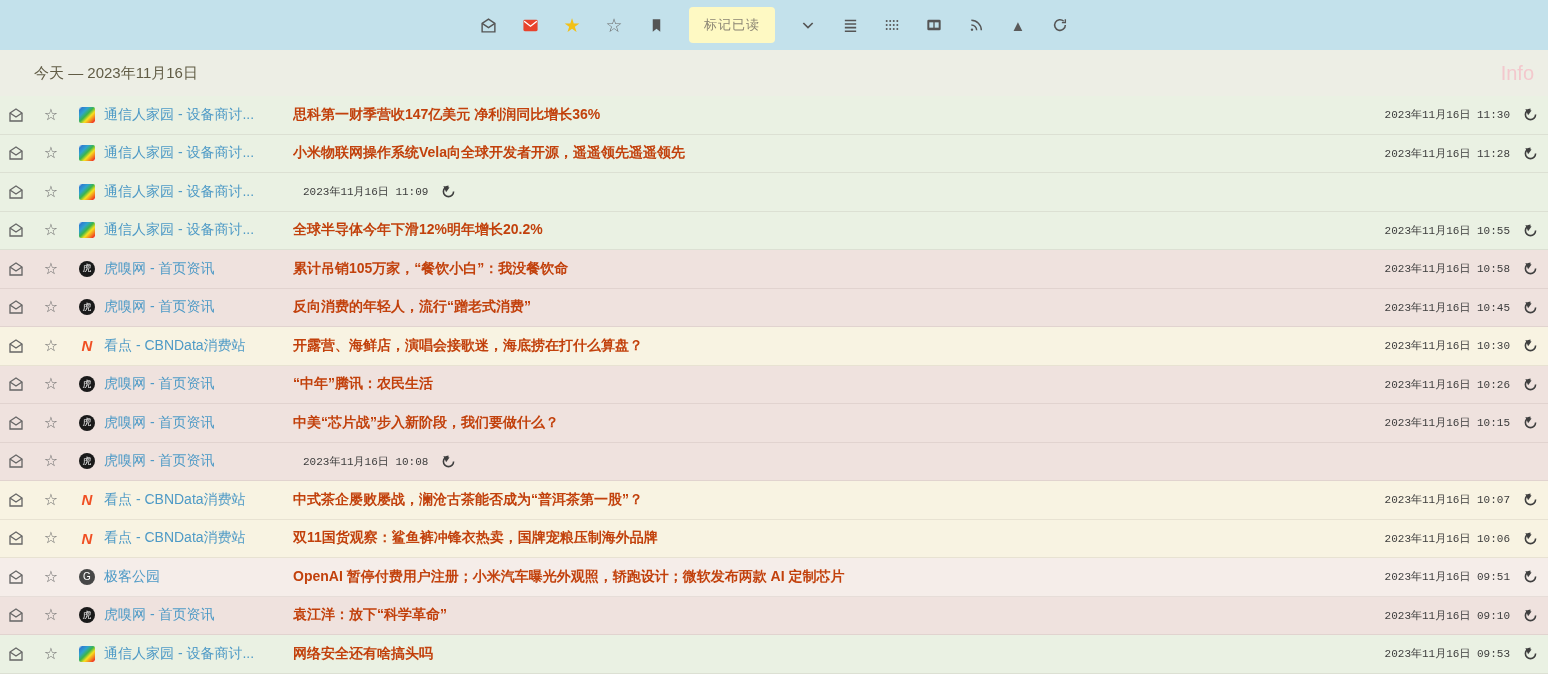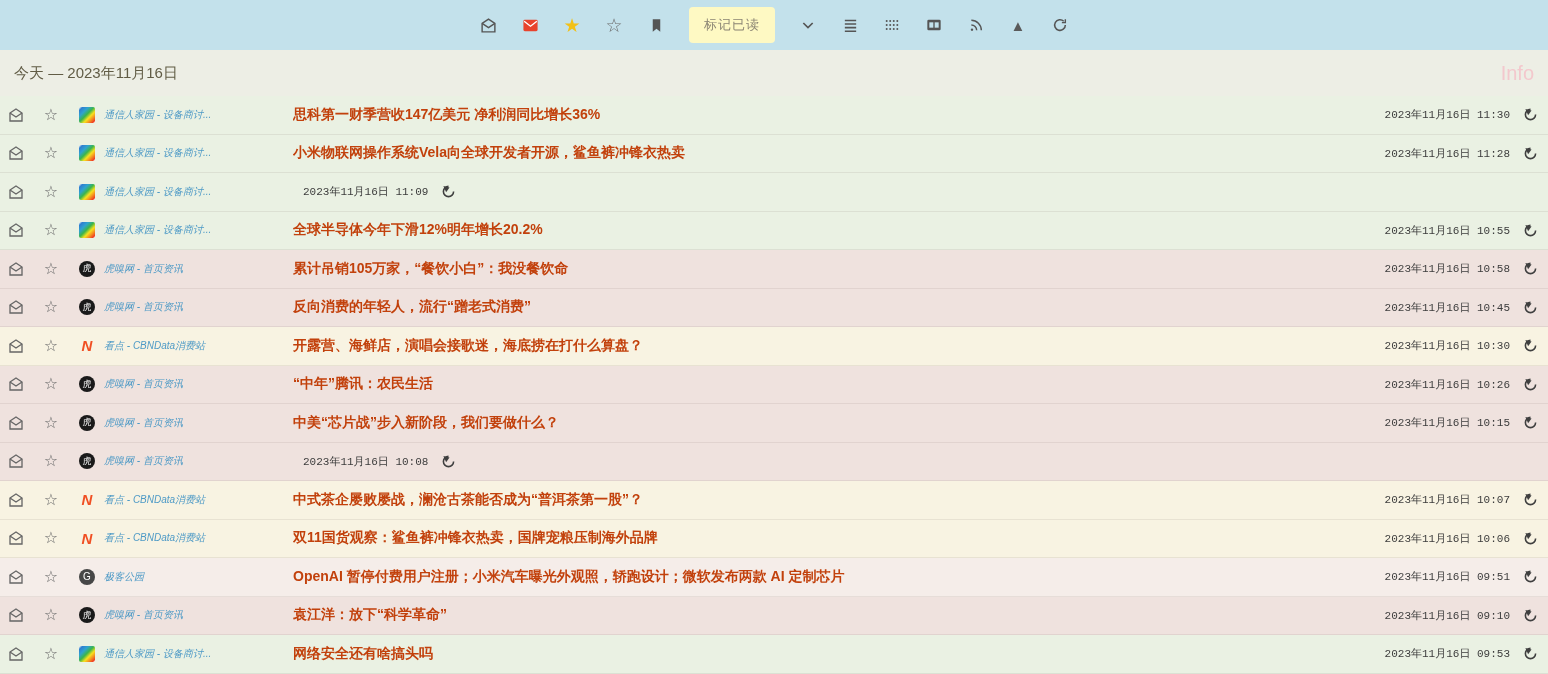--- a/index.html
+++ b/index.html
@@ -23,41 +23,41 @@
   }
   .star-filled { color:#f2c118; font-size:19px; }
   .star-outline { color:#6b6b6b; font-size:19px; }
   .triangle-up { color:#5a5a5a; font-size:15px; }
 
   
   .date-header {
     height:46px; background:#edeee5; display:flex; align-items:center;
     padding:0 14px; justify-content:space-between;
   }
-  .date-title { color:#615c45; font-size:15px; }
+  .date-title { color:#615c45; font-size:15px;margin-left:20px; }
   .info-label { color:#f3c8cd; font-size:20px; }
 
   
   .list { height:578px; overflow:hidden; }
   .row {
     height:38.5px; display:flex; align-items:center; padding:0 10px 0 8px;
     border-bottom:1px solid rgba(120,110,100,0.12); cursor:pointer;
   }
   .row-env { width:16px; height:16px; margin-right:19px; flex:0 0 auto; }
   .row-star { width:16px; margin-right:20px; color:#6e6e6e; font-size:16px;
     line-height:1; text-align:center; flex:0 0 auto; }
   .favicon { width:16px; height:16px; margin-right:9px; flex:0 0 auto;
     display:flex; align-items:center; justify-content:center; }
   .fav-txrjy { border-radius:2px;
     background:linear-gradient(135deg,#ffffff 0%,#2f7fd0 12%,#2fa3d0 30%,#3bb54a 48%,#f7e11e 64%,#f59120 78%,#ef3b24 92%,#ffffff 100%); }
   .fav-huxiu { border-radius:50%; background:#1a1a1a; color:#fff; font-size:9px; }
   .fav-kandian { color:#f04f23; font-weight:bold; font-size:15px; font-style:italic; }
   .fav-geekpark { border-radius:50%; background:#474747; color:#fff; font-size:10px; }
-  .src { width:172px; flex:0 0 auto; color:#4e9ac6; font-size:10px;
-    white-space:nowrap; overflow:hidden; text-overflow:ellipsis; margin-right:17px;font-style:italic; }
+  .src { width:172px; flex:0 0 auto; color:#4e9ac6; font-size:14px;
+    white-space:nowrap; overflow:hidden; text-overflow:ellipsis; margin-right:17px; }
   .title { flex:1 1 auto; color:#c2410c; font-size:14px;
     white-space:nowrap; overflow:hidden; text-overflow:ellipsis;font-weight:bold; }
   .time { flex:0 0 auto; color:#3c3c3c; font-size:11px; margin-left:10px;font-family:Liberation Mono, monospace; }
   .ext { flex:0 0 auto; width:15px; height:15px; margin-left:13px; }
 </style>
 </head>
 <body>
 
 <div class="toolbar">
   <span class="tb-icon">
@@ -158,21 +158,21 @@
   <div class="row" style="background: rgb(234, 241, 227);">
     <span class="row-env">
       <svg width="16" height="16" viewBox="0 0 24 24" fill="none" stroke="#666" stroke-width="2">
           <path d="M3 9l9-6 9 6v12H3z"></path>
           <path d="M3 9l9 6 9-6"></path>
         </svg>
     </span>
     <span class="row-star">☆</span>
     <span class="favicon fav-txrjy"></span>
     <span class="src">通信人家园 - 设备商讨...</span>
-    <span class="title">小米物联网操作系统Vela向全球开发者开源，鲨鱼裤冲锋衣热卖</span>
+    <span class="title">小米物联网操作系统Vela向全球开发者开源，遥遥领先遥遥领先</span>
     <span class="time">2023年11月16日 11:28</span>
     <span class="ext">
       <svg width="15" height="15" viewBox="0 0 20 20">
           <path d="M10 3.2a6.8 6.8 0 106.8 6.8" fill="none" stroke="#3f3f3f" stroke-width="2.1"></path>
           <path d="M3.2 2.6l8.2 1.9-4.6 6.4z" fill="#3f3f3f"></path>
         </svg>
     </span>
   </div>
 
   <div class="row" style="background: rgb(234, 241, 227);">

